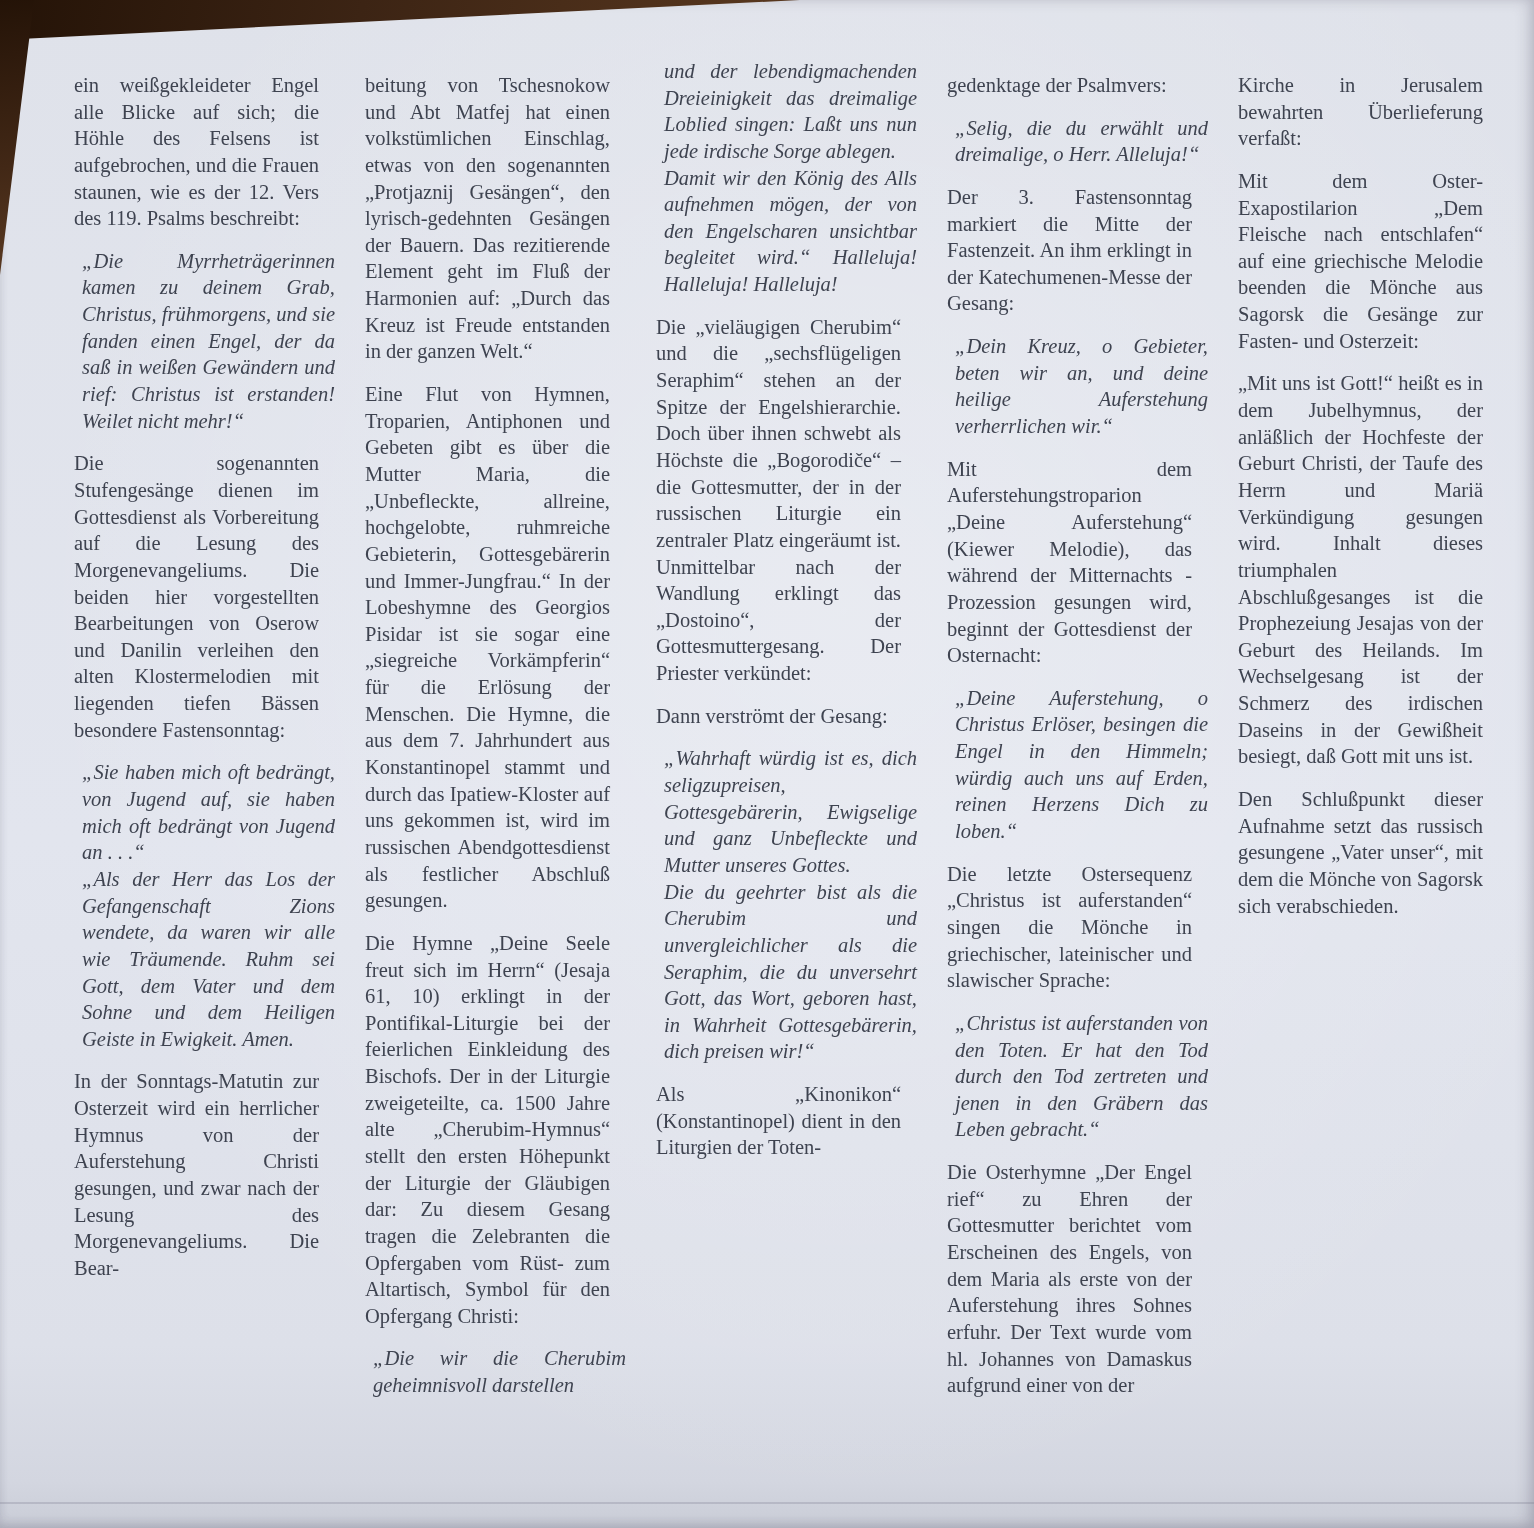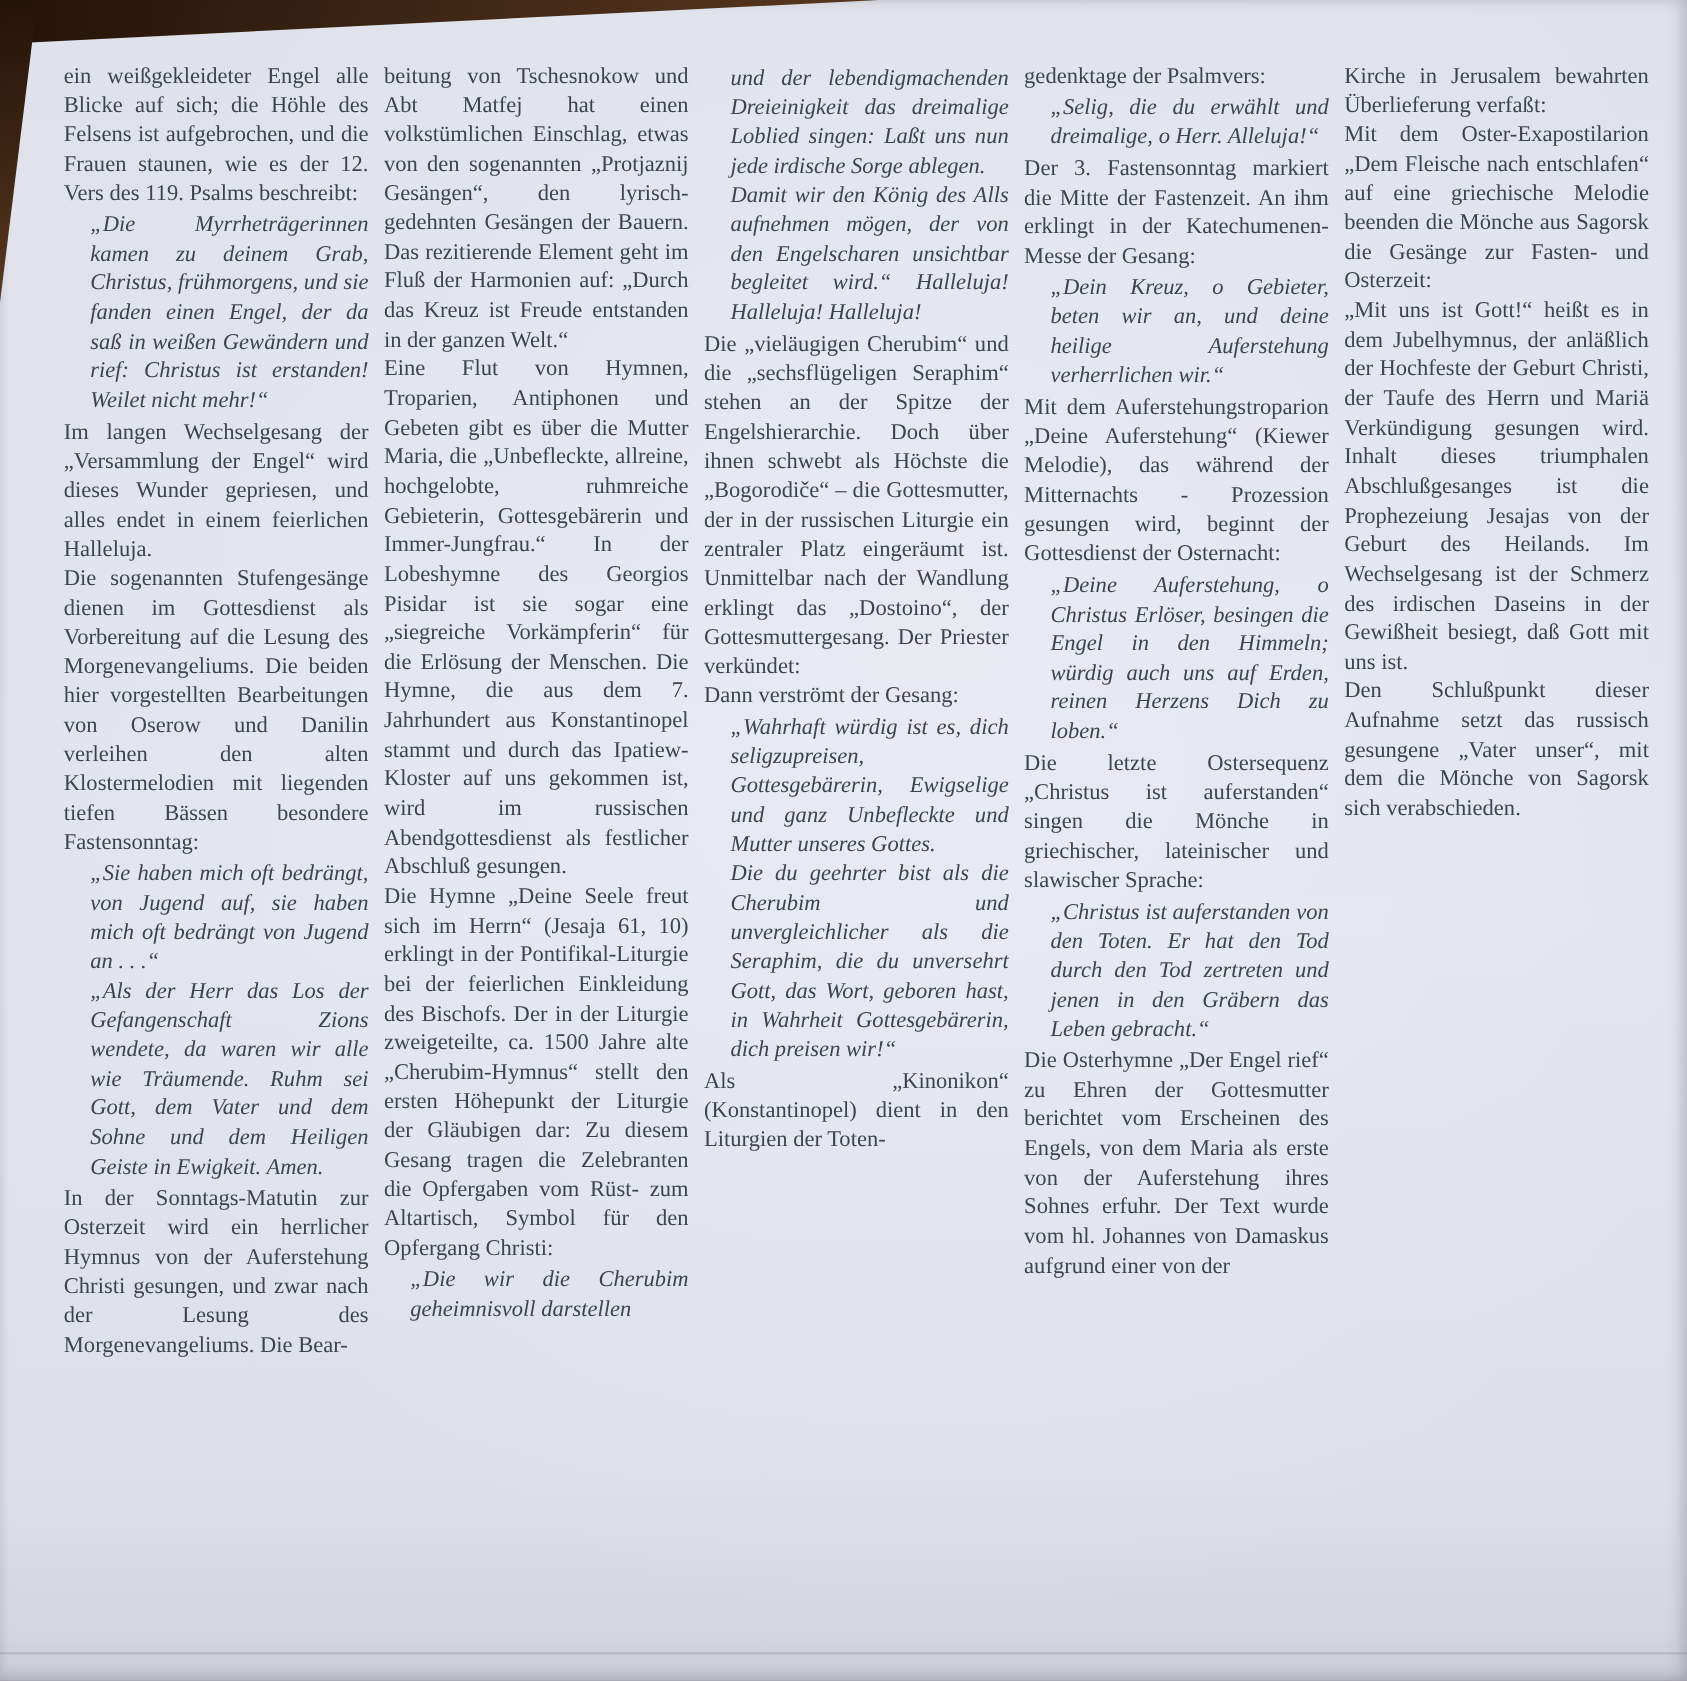--- a/index.html
+++ b/index.html
@@ -57,41 +57,40 @@
     flex: 0 0 277px;
     width: 277px;
     color: #3e4350;
     font-size: 20.5px;
     line-height: 1.3;
     text-align: justify;
     hyphens: auto;
     -webkit-hyphens: auto;
   }
   .col p {
-    margin: 0;
+    margin: 16px;
     white-space: pre-line;
   }
   .col p.quote {
     font-style: italic;
     padding-left: 24px;
     margin: 2px 0;
   }
   .col p.para + p.para {
     margin-top: 0;
   }
 </style>
 </head>
 <body>
 
 <div class="paper">
   <div class="page">
     <div class="col">
         <p class="para">ein weißgekleideter Engel alle Blicke auf sich; die Höhle des Felsens ist aufgebrochen, und die Frauen staunen, wie es der 12. Vers des 119. Psalms beschreibt:</p>
         <p class="quote">„Die Myrrheträgerinnen kamen zu deinem Grab, Christus, frühmorgens, und sie fanden einen Engel, der da saß in weißen Gewändern und rief: Christus ist erstanden! Weilet nicht mehr!“</p>
-        <p class="para">Im langen Wechselgesang der „Versammlung der Engel“ wird dieses Wunder gepriesen, und alles endet in einem feierlichen Halleluja.</p>
         <p class="para">Die sogenannten Stufengesänge dienen im Gottesdienst als Vorbereitung auf die Lesung des Morgenevangeliums. Die beiden hier vorgestellten Bearbeitungen von Oserow und Danilin verleihen den alten Klostermelodien mit liegenden tiefen Bässen besondere Fastensonntag:</p>
         <p class="quote">„Sie haben mich oft bedrängt, von Jugend auf, sie haben mich oft bedrängt von Jugend an . . .“
 „Als der Herr das Los der Gefangenschaft Zions wendete, da waren wir alle wie Träumende. Ruhm sei Gott, dem Vater und dem Sohne und dem Heiligen Geiste in Ewigkeit. Amen.</p>
         <p class="para">In der Sonntags-Matutin zur Osterzeit wird ein herrlicher Hymnus von der Auferstehung Christi gesungen, und zwar nach der Lesung des Morgenevangeliums. Die Bear-</p>
       </div>
     <div class="col">
         <p class="para">beitung von Tschesnokow und Abt Matfej hat einen volkstümlichen Einschlag, etwas von den sogenannten „Protjaznij Gesängen“, den lyrisch-gedehnten Gesängen der Bauern. Das rezitierende Element geht im Fluß der Harmonien auf: „Durch das Kreuz ist Freude entstanden in der ganzen Welt.“</p>
         <p class="para">Eine Flut von Hymnen, Troparien, Antiphonen und Gebeten gibt es über die Mutter Maria, die „Unbefleckte, allreine, hochgelobte, ruhmreiche Gebieterin, Gottesgebärerin und Immer-Jungfrau.“ In der Lobeshymne des Georgios Pisidar ist sie sogar eine „siegreiche Vorkämpferin“ für die Erlösung der Menschen. Die Hymne, die aus dem 7. Jahrhundert aus Konstantinopel stammt und durch das Ipatiew-Kloster auf uns gekommen ist, wird im russischen Abendgottesdienst als festlicher Abschluß gesungen.</p>
         <p class="para">Die Hymne „Deine Seele freut sich im Herrn“ (Jesaja 61, 10) erklingt in der Pontifikal-Liturgie bei der feierlichen Einkleidung des Bischofs. Der in der Liturgie zweigeteilte, ca. 1500 Jahre alte „Cherubim-Hymnus“ stellt den ersten Höhepunkt der Liturgie der Gläubigen dar: Zu diesem Gesang tragen die Zelebranten die Opfergaben vom Rüst- zum Altartisch, Symbol für den Opfergang Christi:</p>
         <p class="quote">„Die wir die Cherubim geheimnisvoll darstellen</p>

